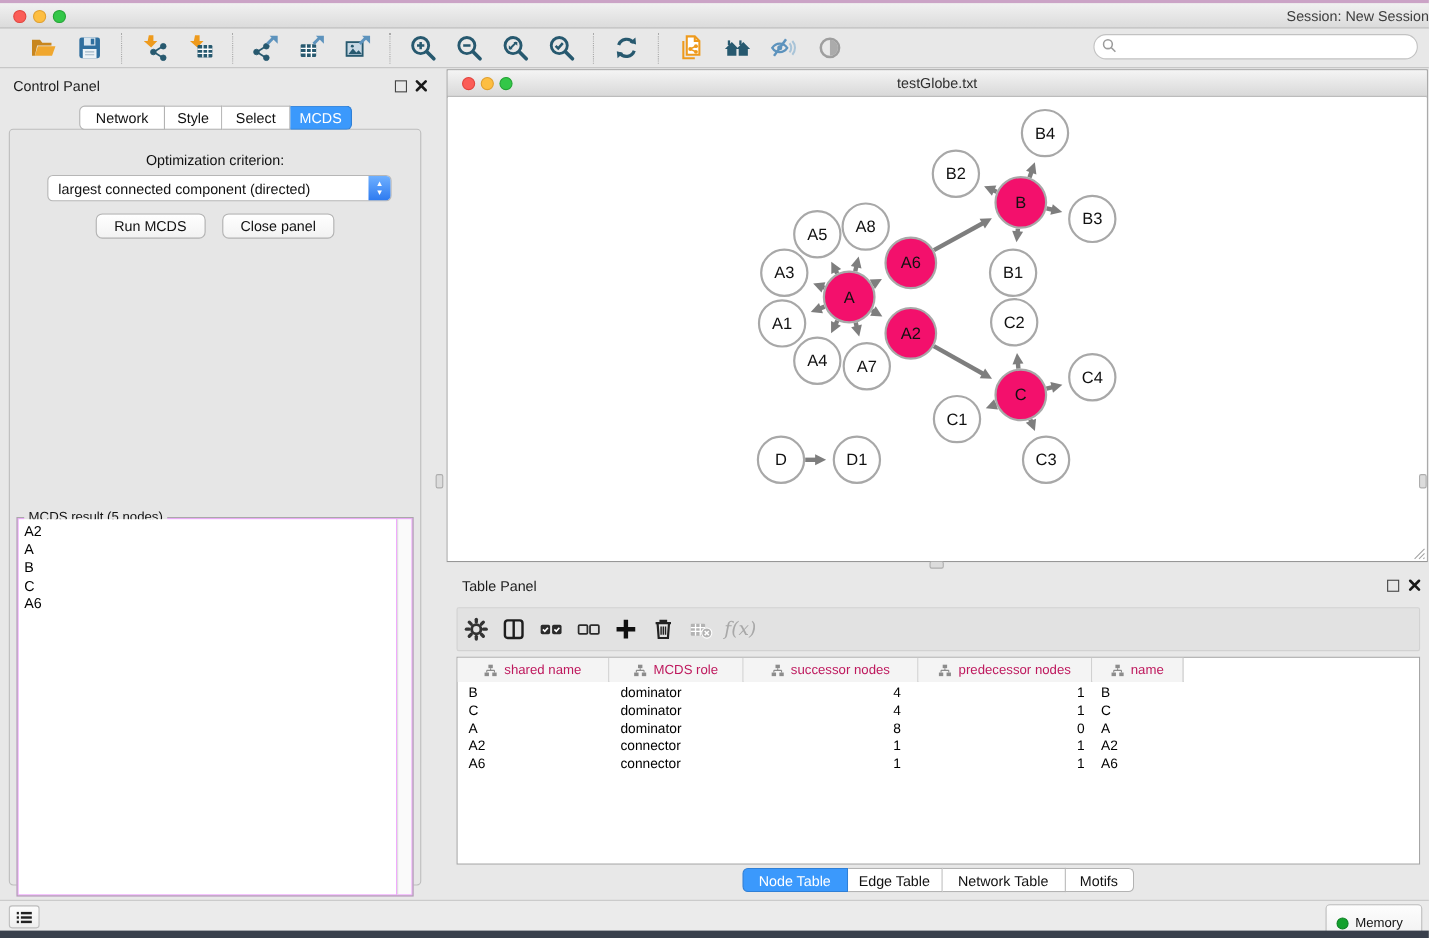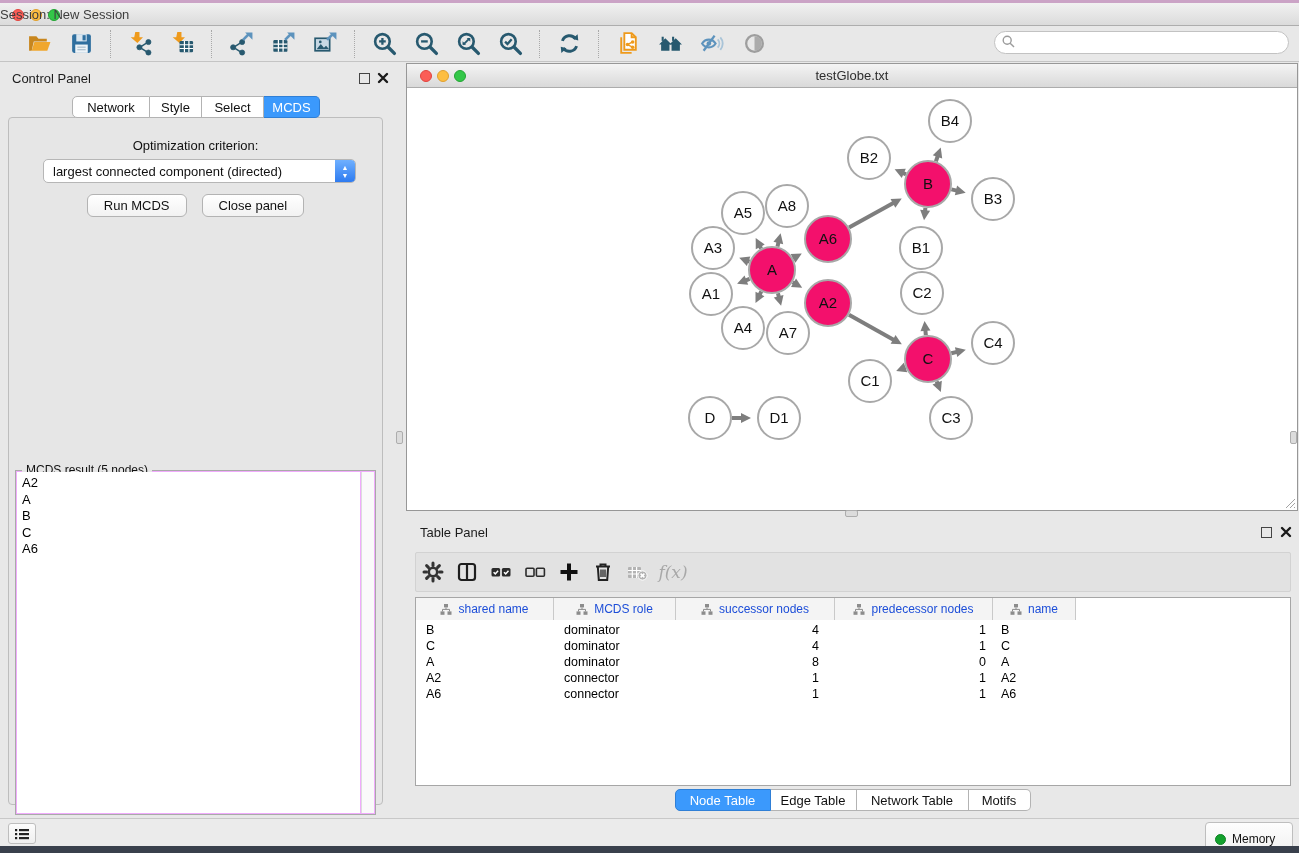--- a/index.html
+++ b/index.html
@@ -11,21 +11,21 @@
   .desktop-top { position:absolute; left:0; top:0; width:1299px; height:3px; background:#CBA3C6; }
   .desktop-bottom { position:absolute; left:0; top:846px; width:1299px; height:7px; background:#39404C; }
 
   
   .app-titlebar { position:absolute; left:0; top:3px; width:1299px; height:23px;
     background:linear-gradient(#F1F1F1,#DBDBDB); border-bottom:1px solid #ADADAD; }
   .traffic { position:absolute; width:12px; height:12px; border-radius:50%; top:6px; }
   .t-red { background:#FB5D57; border:1px solid #E2443E; }
   .t-yellow { background:#FDBE41; border:1px solid #E0A02F; }
   .t-green { background:#33C748; border:1px solid #23A434; }
-  .app-title { position:absolute; width:100%; text-align:left; top:4px; font-size:13px; color:#3E3E3E; }
+  .app-title { position:absolute; width:100%; text-align:right; top:4px; font-size:13px; color:#3E3E3E; }
 
   
   .toolbar { position:absolute; left:0; top:26px; width:1299px; height:36px;
     background:#E8E8E8; border-bottom:1px solid #C4C4C4; display:flex; align-items:center; padding-left:18px; }
   .tb-btn { width:30px; height:30px; display:flex; align-items:center; justify-content:center; margin:0 6px; flex:0 0 auto; }
   .tb-div { width:1px; height:28px; border-left:1px dotted #A9A9A9; margin:0 8px; flex:0 0 auto; }
   .search-wrap { position:absolute; right:10px; top:5px; width:295px; height:23px; }
   .search-wrap input { width:100%; height:100%; border:1px solid #C2C2C2; border-radius:12px;
     padding:0 10px 0 26px; font-size:12px; background:#fff; outline:none; }
   .search-wrap svg { position:absolute; left:8px; top:4px; }
@@ -78,21 +78,21 @@
   
   .table-panel { position:absolute; left:406px; top:517px; width:893px; height:296px; }
   .tp-title { position:absolute; left:14px; top:8px; font-size:13px; color:#1C1C1C; }
   .tp-toolbar { position:absolute; left:9px; top:35px; width:876px; height:40px;
     background:#E2E2E2; border:1px solid #D2D2D2; border-radius:2px; display:flex; align-items:center; padding-left:0; }
   .tp-tool { width:34px; height:30px; display:flex; align-items:center; justify-content:center; flex:0 0 auto; }
   .fx-label { font-family:"DejaVu Serif", serif; font-style:italic; font-size:17px; color:#A8A8A8; padding-left:4px; }
   .tp-table { position:absolute; left:9px; top:80px; width:876px; height:189px; background:#fff; border:1px solid #A6A6A6; }
   .th-row { position:absolute; left:0; top:0; height:22px; display:flex; border-bottom:1px solid #C6C6C6; }
   .th-cell { height:22px; background:#F4F4F4; border-right:1px solid #C9C9C9; display:flex;
-    align-items:center; justify-content:center; gap:6px; font-size:12px; color:#1d4ed8; }
+    align-items:center; justify-content:center; gap:6px; font-size:12px; color:#be185d; }
   .th-cell svg { flex:0 0 auto; }
   .tb-row { position:absolute; left:0; height:16px; width:100%; }
   .tb-cell { position:absolute; font-size:12.5px; color:#000; top:0; white-space:nowrap; }
   .tp-tabs { position:absolute; left:0; top:272px; width:100%; display:flex; justify-content:center; }
 
   
   .status-bar { position:absolute; left:0; top:818px; width:1299px; height:28px;
     background:#EBEBEB; border-top:1px solid #C8C8C8; }
   .status-left-btn { position:absolute; left:8px; top:4px; width:28px; height:21px;
     background:linear-gradient(#FCFCFC,#EFEFEF); border:1px solid #BEBEBE; border-radius:3px;

